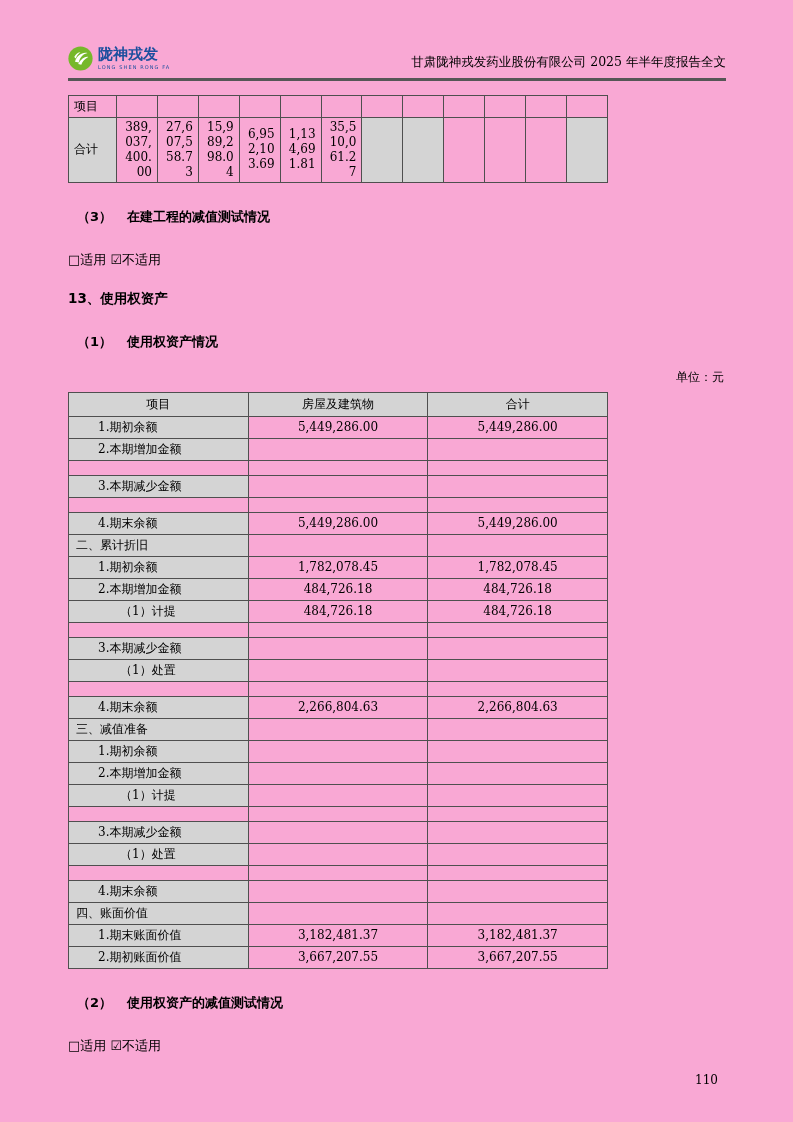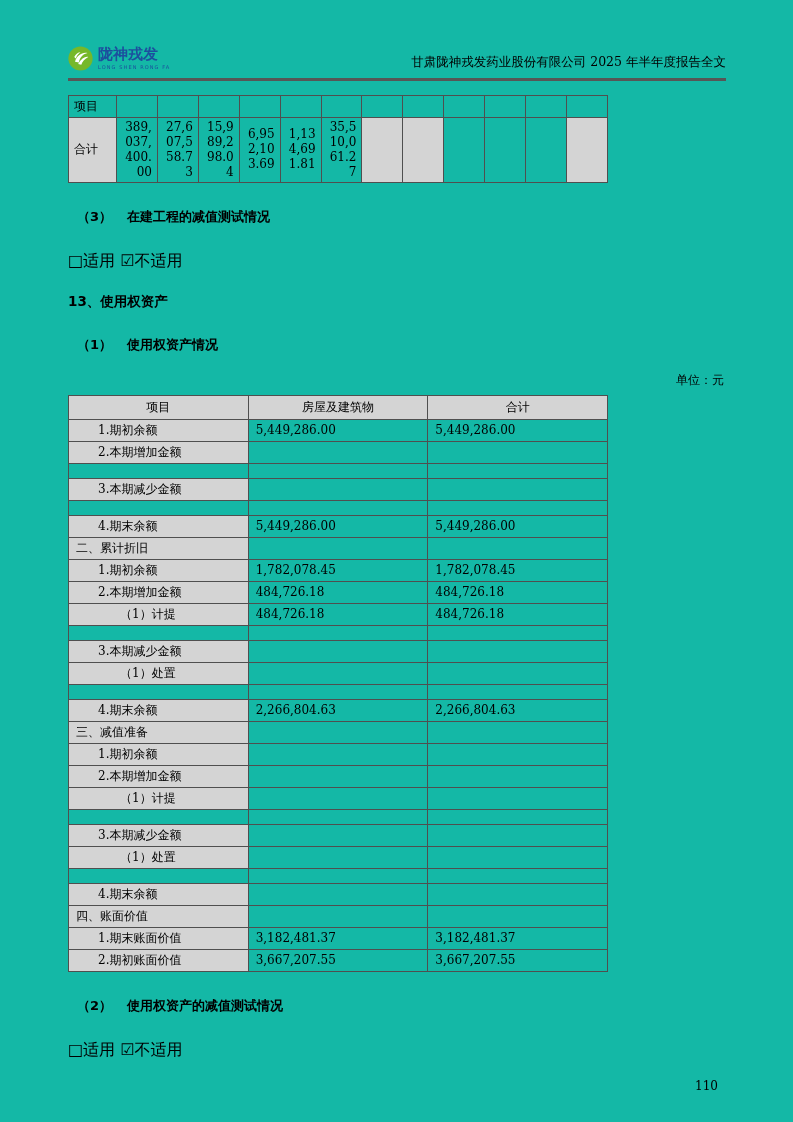--- a/index.html
+++ b/index.html
@@ -1,18 +1,18 @@
 <!DOCTYPE html>
 <html style="--shade: #d4d4d4; --border: #4f4f4f; --logo-blue: #1c4f9e;"><head>
 <meta charset="utf-8">
 <style>
   * { margin:0; padding:0; box-sizing:border-box; }
   html,body { background:#ffffff; }
   .page {
-    position:relative; width:793px; height:1122px; background:#14b8a6;
+    position:relative; width:793px; height:1122px; background:#f9a8d4;
     font-family:"DejaVu Serif","Liberation Serif",serif; color:#000;
     overflow:hidden;
   }
   .content { position:absolute; left:68px; top:0; width:658px; }
 
   
   .hdr { display:flex; justify-content:space-between; align-items:flex-end; padding-top:46px; }
   .logo { display:flex; align-items:center; gap:5px; }
   .logo-mark { width:25px; height:25px; }
   .logo-text { display:flex; flex-direction:column; }
@@ -30,34 +30,34 @@
   .tt { margin-top:14px; }
   .tt td { font-size:12px; line-height:15px; padding:2px 5px; vertical-align:middle; }
   .tt td.first { width:48px; text-align:left; }
   .tt tr.r1 td { height:22px; }
   .tt td.num { text-align:right; word-break:break-all; }
 
   
   .h-sub { font-family:"DejaVu Sans","Liberation Sans",sans-serif; font-size:13px; font-weight:bold; margin-top:25px; padding-left:9px; }
   .h-sub .hn { margin-right:15px; }
   .h-main { font-family:"DejaVu Sans","Liberation Sans",sans-serif; font-size:13.5px; font-weight:bold; margin-top:21px; }
-  .applicable { font-size:16px; margin-top:25px; }
+  .applicable { font-size:13px; margin-top:25px; }
   .unit { font-size:12px; text-align:right; margin-top:18px; padding-right:2px; }
   .page-num { font-size:12px; text-align:right; margin-top:18px; padding-right:8px; }
 
   
   .mt { margin-top:6px; }
   .mt th { background:var(--shade); font-weight:normal; font-size:12px; height:24px; text-align:center; }
   .mt td { font-size:12px; height:22px; padding:0 7px; vertical-align:middle; }
   .mt tr.empty td { height:15px; }
   .mt td.label { text-align:left; }
   .mt td.ind0 { padding-left:7px; }
   .mt td.ind1 { padding-left:29px; }
   .mt td.ind2 { padding-left:51px; }
-  .mt td.num { text-align:left; }
+  .mt td.num { text-align:center; }
 </style>
 </head>
 <body>
 
 <div class="page">
   <div class="content">
 
     <div class="hdr">
       <div class="logo">
         <svg class="logo-mark" viewBox="0 0 32 32">

